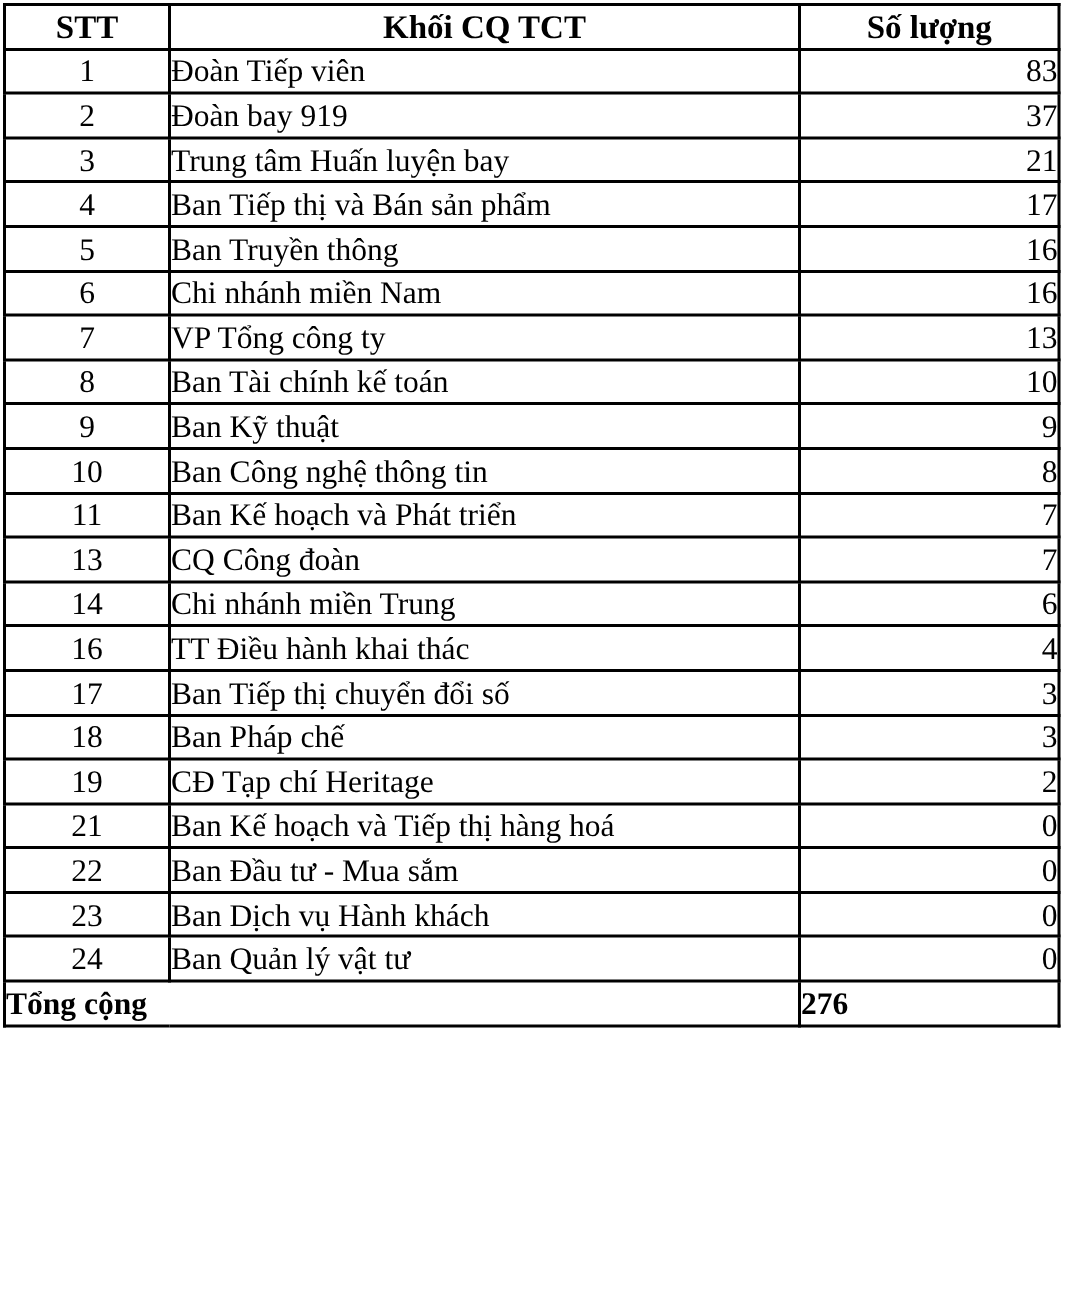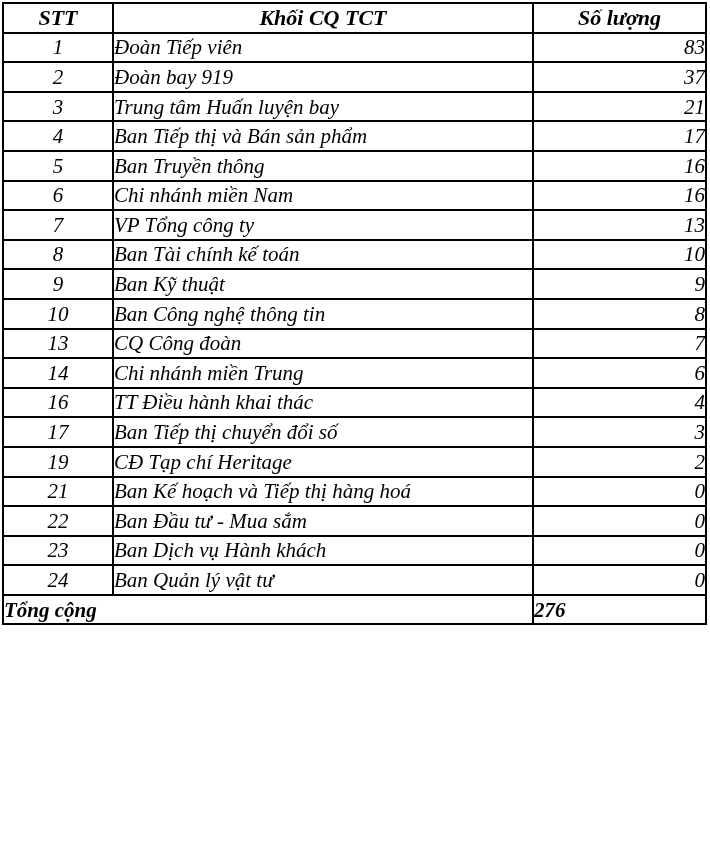--- a/index.html
+++ b/index.html
@@ -10,21 +10,20 @@
     height: 860px;
     overflow: hidden;
     font-family: "Liberation Serif", "DejaVu Serif", serif;
   }
   table.report-table {
     border-collapse: collapse;
     margin: 2px 0 0 2px;
     width: 703px;
     table-layout: fixed;
     color: #000000;
-    font-style: italic;
   }
   table.report-table col.col-stt   { width: 110px; }
   table.report-table col.col-name  { width: 420px; }
   table.report-table col.col-count { width: 173px; }
   table.report-table th,
   table.report-table td {
     border: 2px solid #000000;
     font-size: 21px;
     height: 27.6px;
     padding: 0;
@@ -107,37 +106,47 @@
         <td class="cell-stt">9</td>
         <td class="cell-name">Ban Kỹ thuật</td>
         <td class="cell-count">9</td>
       </tr>
       <tr>
         <td class="cell-stt">10</td>
         <td class="cell-name">Ban Công nghệ thông tin</td>
         <td class="cell-count">8</td>
       </tr>
       <tr>
+        <td class="cell-stt">11</td>
+        <td class="cell-name">Ban Kế hoạch và Phát triển</td>
+        <td class="cell-count">7</td>
+      </tr>
+      <tr>
         <td class="cell-stt">13</td>
         <td class="cell-name">CQ Công đoàn</td>
         <td class="cell-count">7</td>
       </tr>
       <tr>
         <td class="cell-stt">14</td>
         <td class="cell-name">Chi nhánh miền Trung</td>
         <td class="cell-count">6</td>
       </tr>
       <tr>
         <td class="cell-stt">16</td>
         <td class="cell-name">TT Điều hành khai thác</td>
         <td class="cell-count">4</td>
       </tr>
       <tr>
         <td class="cell-stt">17</td>
         <td class="cell-name">Ban Tiếp thị chuyển đổi số</td>
+        <td class="cell-count">3</td>
+      </tr>
+      <tr>
+        <td class="cell-stt">18</td>
+        <td class="cell-name">Ban Pháp chế</td>
         <td class="cell-count">3</td>
       </tr>
       <tr>
         <td class="cell-stt">19</td>
         <td class="cell-name">CĐ Tạp chí Heritage</td>
         <td class="cell-count">2</td>
       </tr>
       <tr>
         <td class="cell-stt">21</td>
         <td class="cell-name">Ban Kế hoạch và Tiếp thị hàng hoá</td>

